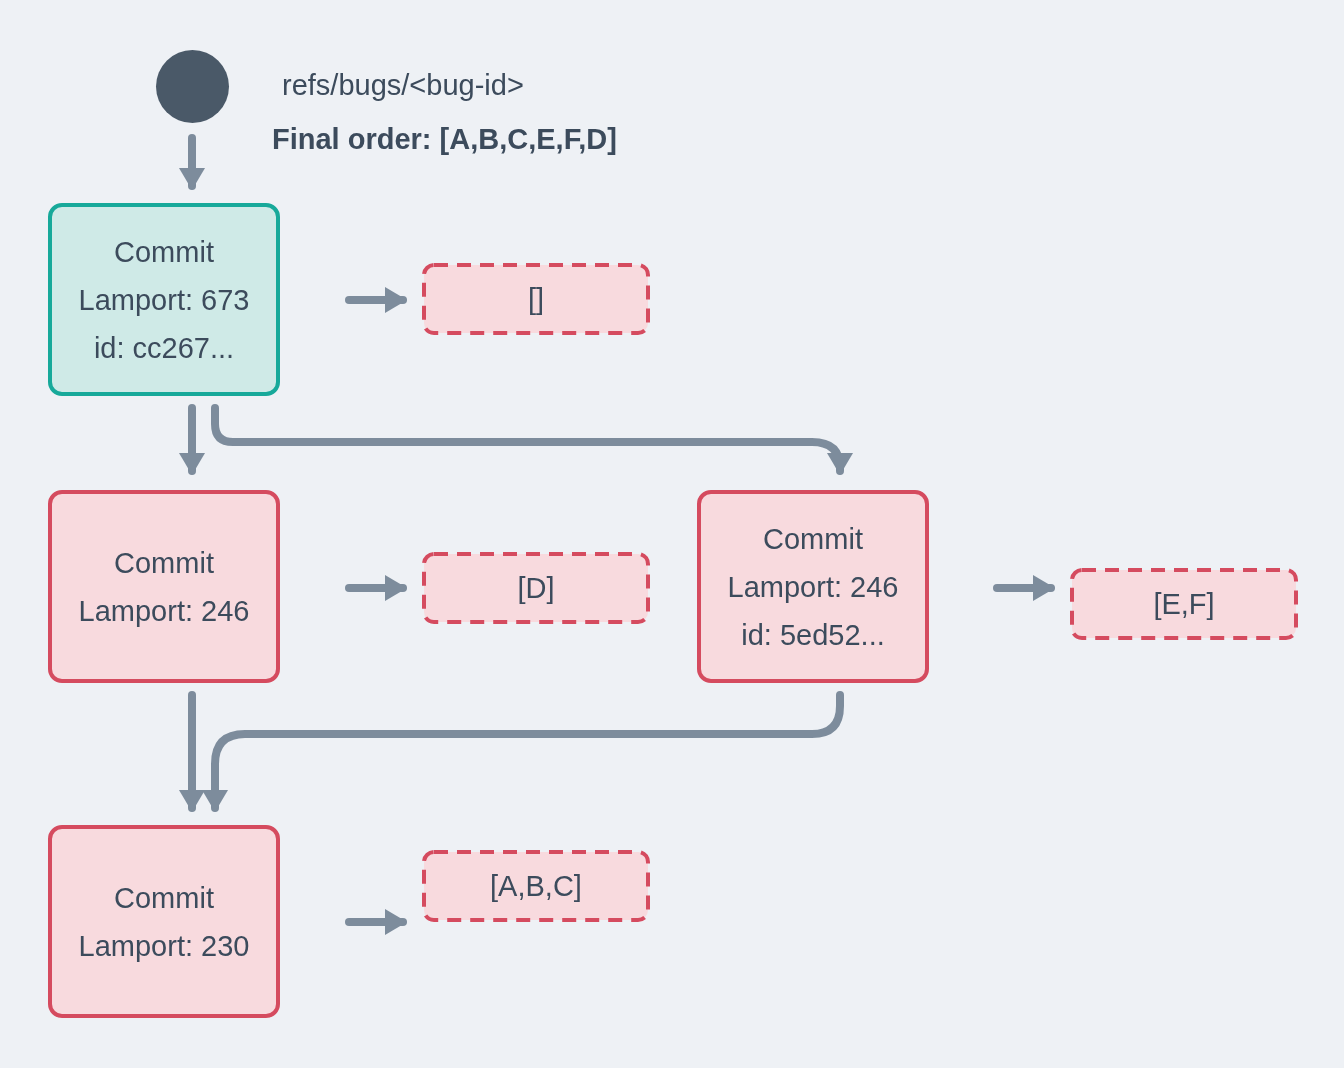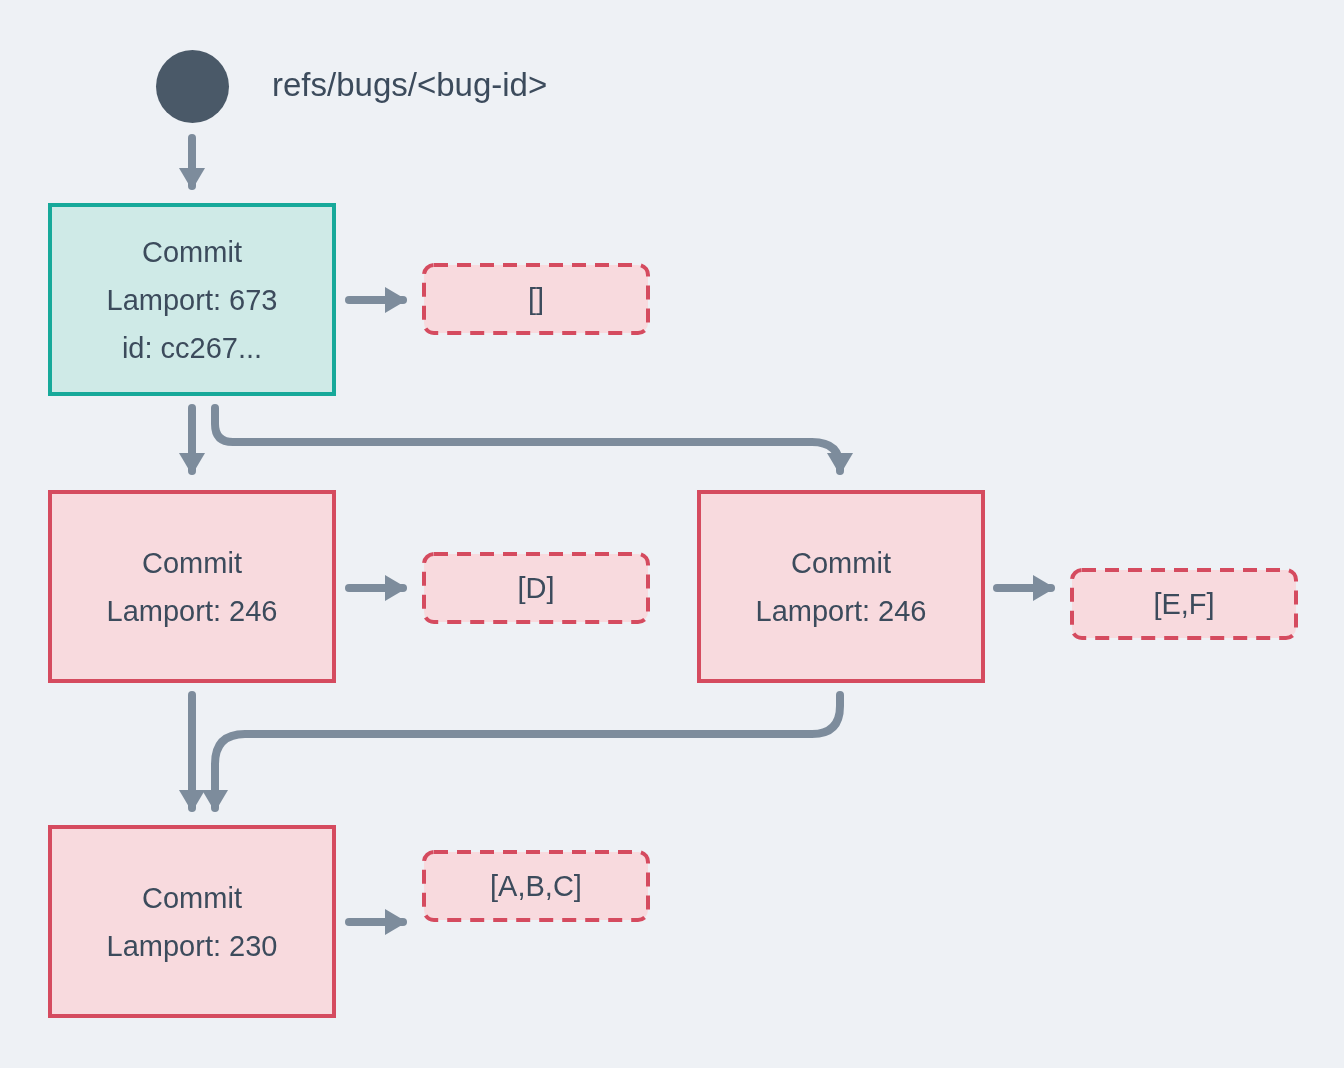--- a/index.html
+++ b/index.html
@@ -29,30 +29,30 @@
     stroke-width:8;
     stroke-linecap:round;
   }
   .arrowhead{fill:var(--arrow,#7d8c9c);stroke:none;}
   .head-circle{
     position:absolute;left:156px;top:50px;
     width:73px;height:73px;border-radius:50%;
     background:var(--slate,#4a5968);
   }
   .ref-label{
-    position:absolute;left:272px;top:68px;
-    font-size:33px;line-height:34px;text-align:center;
+    position:absolute;left:282px;top:68px;
+    font-size:29px;line-height:34px;text-align:center;
   }
   .final-order{
     position:absolute;left:272px;top:122px;
     font-size:29px;line-height:34px;font-weight:700;
   }
   .commit-node{
-    position:absolute;width:288px;height:193px;
-    box-sizing:border-box;border:4px solid;border-radius:0;
+    position:absolute;width:232px;height:193px;
+    box-sizing:border-box;border:4px solid;border-radius:14px;
     display:flex;flex-direction:column;align-items:center;justify-content:center;
     font-size:29px;line-height:48px;text-align:center;
   }
   .commit-node.teal{background:var(--teal_fill,#cfeae7);border-color:var(--teal_border,#17a99a);}
   .commit-node.pink{background:var(--pink_fill,#f8dade);border-color:var(--red_border,#d54b5f);}
   .op-box{
     position:absolute;width:228px;height:72px;
     display:flex;align-items:center;justify-content:center;
     font-size:29px;
   }
@@ -82,35 +82,37 @@
     <path class="edge" d="M192,695 L192,808" marker-end="url(#arrow)"></path>
     <path class="edge" d="M840,695 L840,706 Q840,734 812,734 L245,734 Q215,734 215,764 L215,808" marker-end="url(#arrow)"></path>
     <path class="edge" d="M349,300 L403,300" marker-end="url(#arrow)"></path>
     <path class="edge" d="M349,588 L403,588" marker-end="url(#arrow)"></path>
     <path class="edge" d="M997,588 L1051,588" marker-end="url(#arrow)"></path>
     <path class="edge" d="M349,922 L403,922" marker-end="url(#arrow)"></path>
   </svg>
 
   <div class="head-circle"></div>
   <div class="ref-label">refs/bugs/&lt;bug-id&gt;</div>
+  <div class="final-order">Final order: [A,B,C,E,F,D]</div>
 
   <div class="commit-node teal" style="left:48px;top:203px">
     <div>Commit</div>
     <div>Lamport: 673</div>
     <div>id: cc267...</div>
   </div>
 
   <div class="commit-node pink" style="left:48px;top:490px">
     <div>Commit</div>
     <div>Lamport: 246</div>
   </div>
 
   <div class="commit-node pink" style="left:697px;top:490px">
     <div>Commit</div>
     <div>Lamport: 246</div>
+    <div>id: 5ed52...</div>
   </div>
 
   <div class="commit-node pink" style="left:48px;top:825px">
     <div>Commit</div>
     <div>Lamport: 230</div>
   </div>
 
   <div class="op-box" style="left:422px;top:263px">
     <svg class="op-frame" width="228" height="72">
       <rect x="2" y="2" width="224" height="68" rx="10"></rect>

